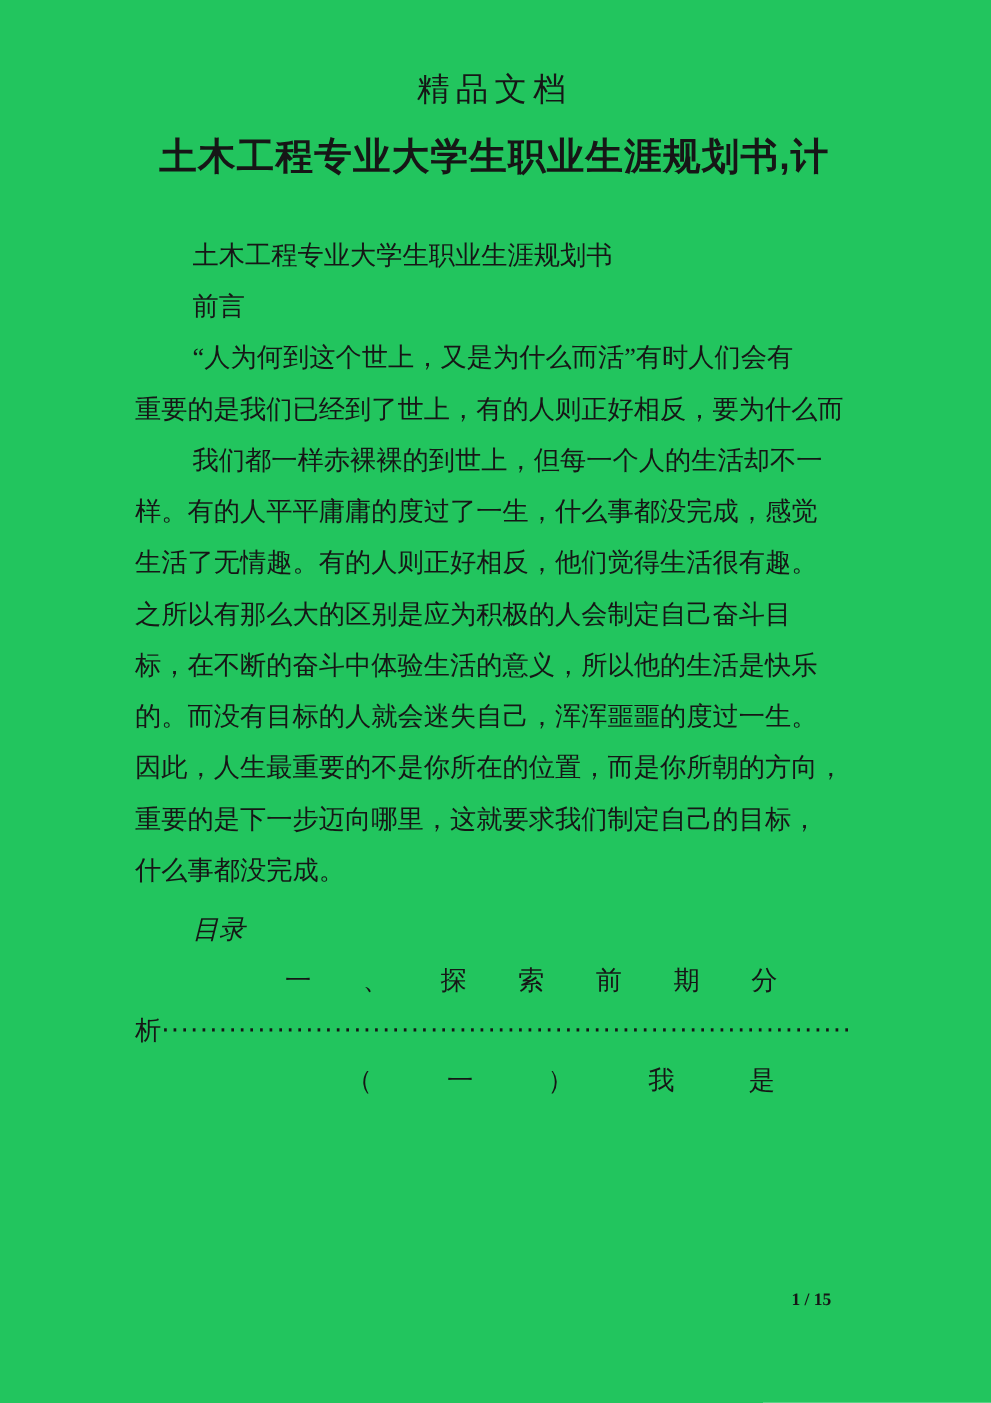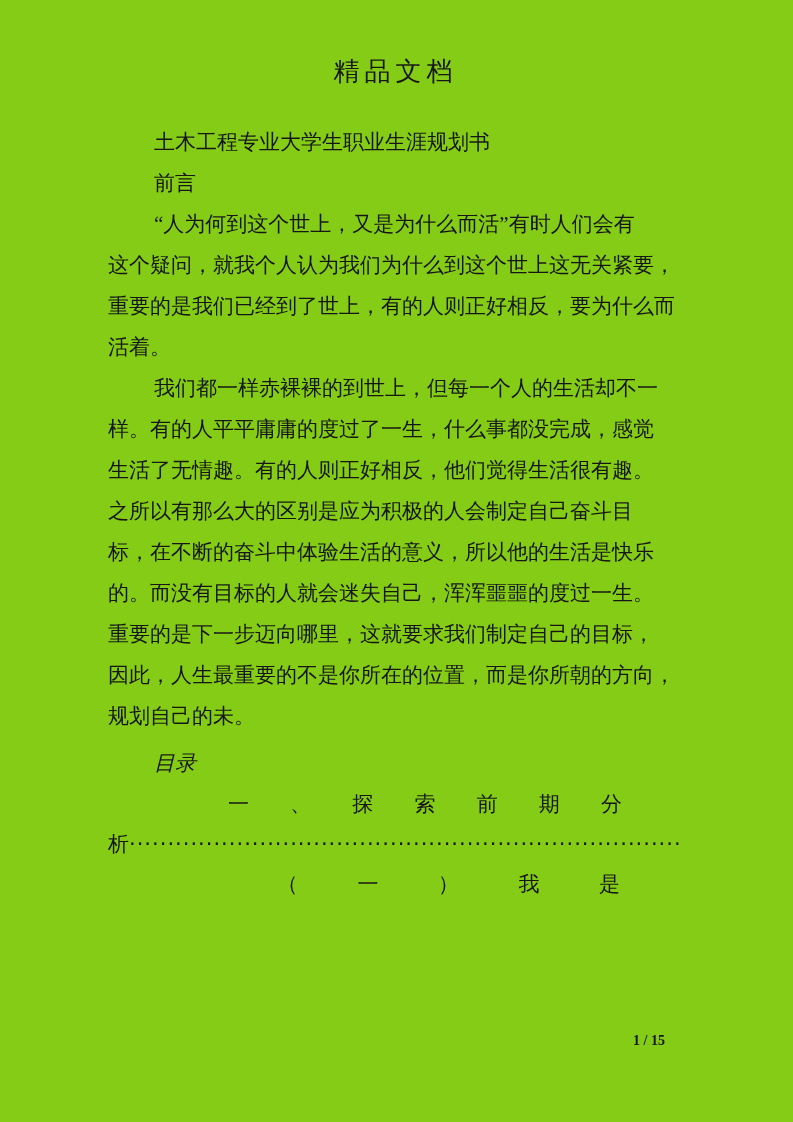--- a/index.html
+++ b/index.html
@@ -5,21 +5,21 @@
   html, body { margin: 0; padding: 0; }
   body {
     width: 793px;
     height: 1122px;
     background: #ffffff;
     position: relative;
     overflow: hidden;
     color: #161616;
     font-family: "Liberation Serif", "DejaVu Serif", serif;
   }
-  .page { position: absolute; inset: 0; background: #84cc16; }
+  .page { position: absolute; inset: 0; background: #22c55e; }
   .content { padding: 0 110px 0 108px; }
 
   .watermark {
     margin-top: 57px;
     text-align: center;
     font-size: 26px;
     line-height: 30px;
     letter-spacing: 5px;
   }
   .doc-title {
@@ -59,38 +59,37 @@
 </style>
 </head>
 <body>
 
 <div class="page">
   <div class="content">
 
     <div class="watermark">精品文档</div>
 
     <div class="doc-title">
+      <div>土木工程专业大学生职业生涯规划书,计</div>
     </div>
 
     <div class="body-block">
       <div class="bline indent">土木工程专业大学生职业生涯规划书</div>
       <div class="bline indent">前言</div>
       <div class="bline indent">“人为何到这个世上，又是为什么而活”有时人们会有</div>
-      <div class="bline">这个疑问，就我个人认为我们为什么到这个世上这无关紧要，</div>
       <div class="bline">重要的是我们已经到了世上，有的人则正好相反，要为什么而</div>
-      <div class="bline">活着。</div>
       <div class="bline indent">我们都一样赤裸裸的到世上，但每一个人的生活却不一</div>
       <div class="bline">样。有的人平平庸庸的度过了一生，什么事都没完成，感觉</div>
       <div class="bline">生活了无情趣。有的人则正好相反，他们觉得生活很有趣。</div>
       <div class="bline">之所以有那么大的区别是应为积极的人会制定自己奋斗目</div>
       <div class="bline">标，在不断的奋斗中体验生活的意义，所以他的生活是快乐</div>
       <div class="bline">的。而没有目标的人就会迷失自己，浑浑噩噩的度过一生。</div>
+      <div class="bline">因此，人生最重要的不是你所在的位置，而是你所朝的方向，</div>
       <div class="bline">重要的是下一步迈向哪里，这就要求我们制定自己的目标，</div>
-      <div class="bline">因此，人生最重要的不是你所在的位置，而是你所朝的方向，</div>
-      <div class="bline">规划自己的未。</div>
+      <div class="bline">什么事都没完成。</div>
       <div class="bline indent mt6">目录</div>
     </div>
 
     <div class="toc-line">
       <div class="jchars toc1">
           <span>一</span>
           <span>、</span>
           <span>探</span>
           <span>索</span>
           <span>前</span>

